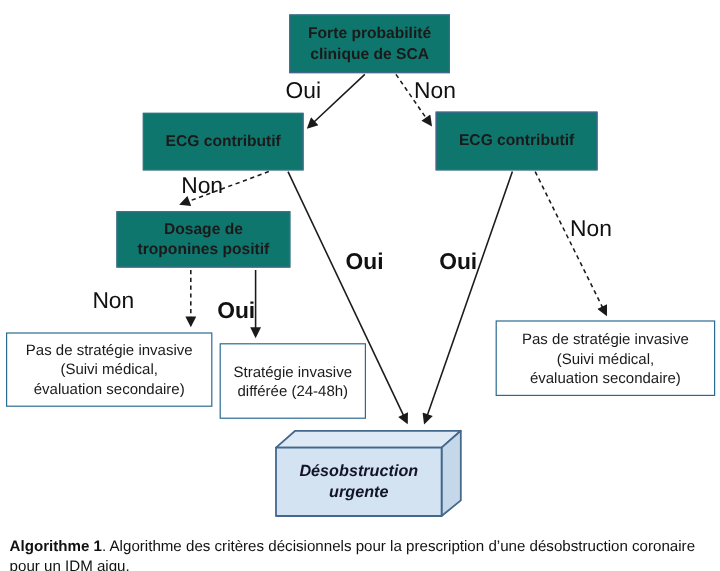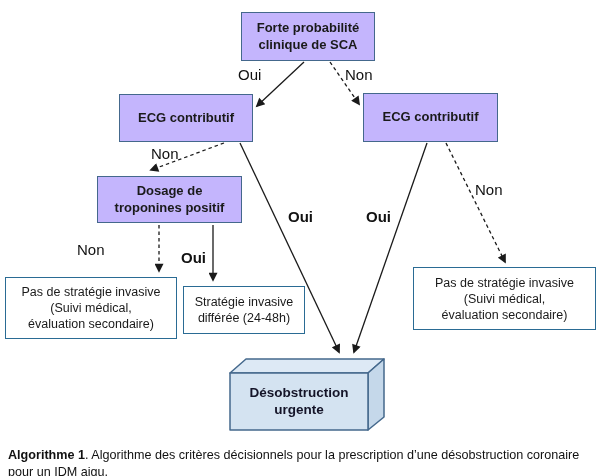--- a/index.html
+++ b/index.html
@@ -26,41 +26,42 @@
     box-sizing: border-box;
     display: flex;
     align-items: center;
     justify-content: center;
     text-align: center;
     white-space: pre-line;
     line-height: 1.28;
     color: #1a1a1a;
   }
   .node.decision {
-    background: #c4b5fd;
+    background: #0f766e;
     border: 1.5px solid #44688c;
     font-weight: bold;
     font-size: 13px;
   }
   .node.outcome {
     background: #ffffff;
     border: 1.5px solid #2a6b94;
     font-weight: normal;
     font-size: 12.5px;
   }
   .node.final-label {
     background: transparent;
     border: none;
     font-weight: bold;
+    font-style: italic;
     font-size: 13.5px;
     color: #141428;
   }
   .edge-label {
     position: absolute;
-    font-size: 15px;
+    font-size: 19px;
     color: #111111;
     line-height: 1;
   }
   .edge-label.italic { }
   .edge-label.bold   { font-weight: bold; }
   .caption {
     position: absolute;
     left: 8px;
     top: 434px;
     width: 578px;
@@ -107,21 +108,21 @@
 
   <div class="node decision" style="left:363px; top:93px; width:135px; height:49px;">ECG contributif</div>
 
   <div class="node decision" style="left:97px; top:176px; width:145px; height:47px;">Dosage de
 troponines positif</div>
 
   <div class="node outcome" style="left:5px; top:277px; width:172px; height:62px;">Pas de stratégie invasive
 (Suivi médical,
 évaluation secondaire)</div>
 
-  <div class="node outcome" style="left:183px; top:286px; width:122px; height:48px;">Stratégie invasive
+  <div class="node outcome" style="left:183px; top:286px; width:122px; height:63px;">Stratégie invasive
 différée (24-48h)</div>
 
   <div class="node outcome" style="left:413px; top:267px; width:183px; height:63px;">Pas de stratégie invasive
 (Suivi médical,
 évaluation secondaire)</div>
 
   <div class="node final-label" style="left:230px; top:372px; width:138px; height:58px;">Désobstruction
 urgente</div>
 
   <span class="edge-label" style="left:238px; top:67px;">Oui</span>

